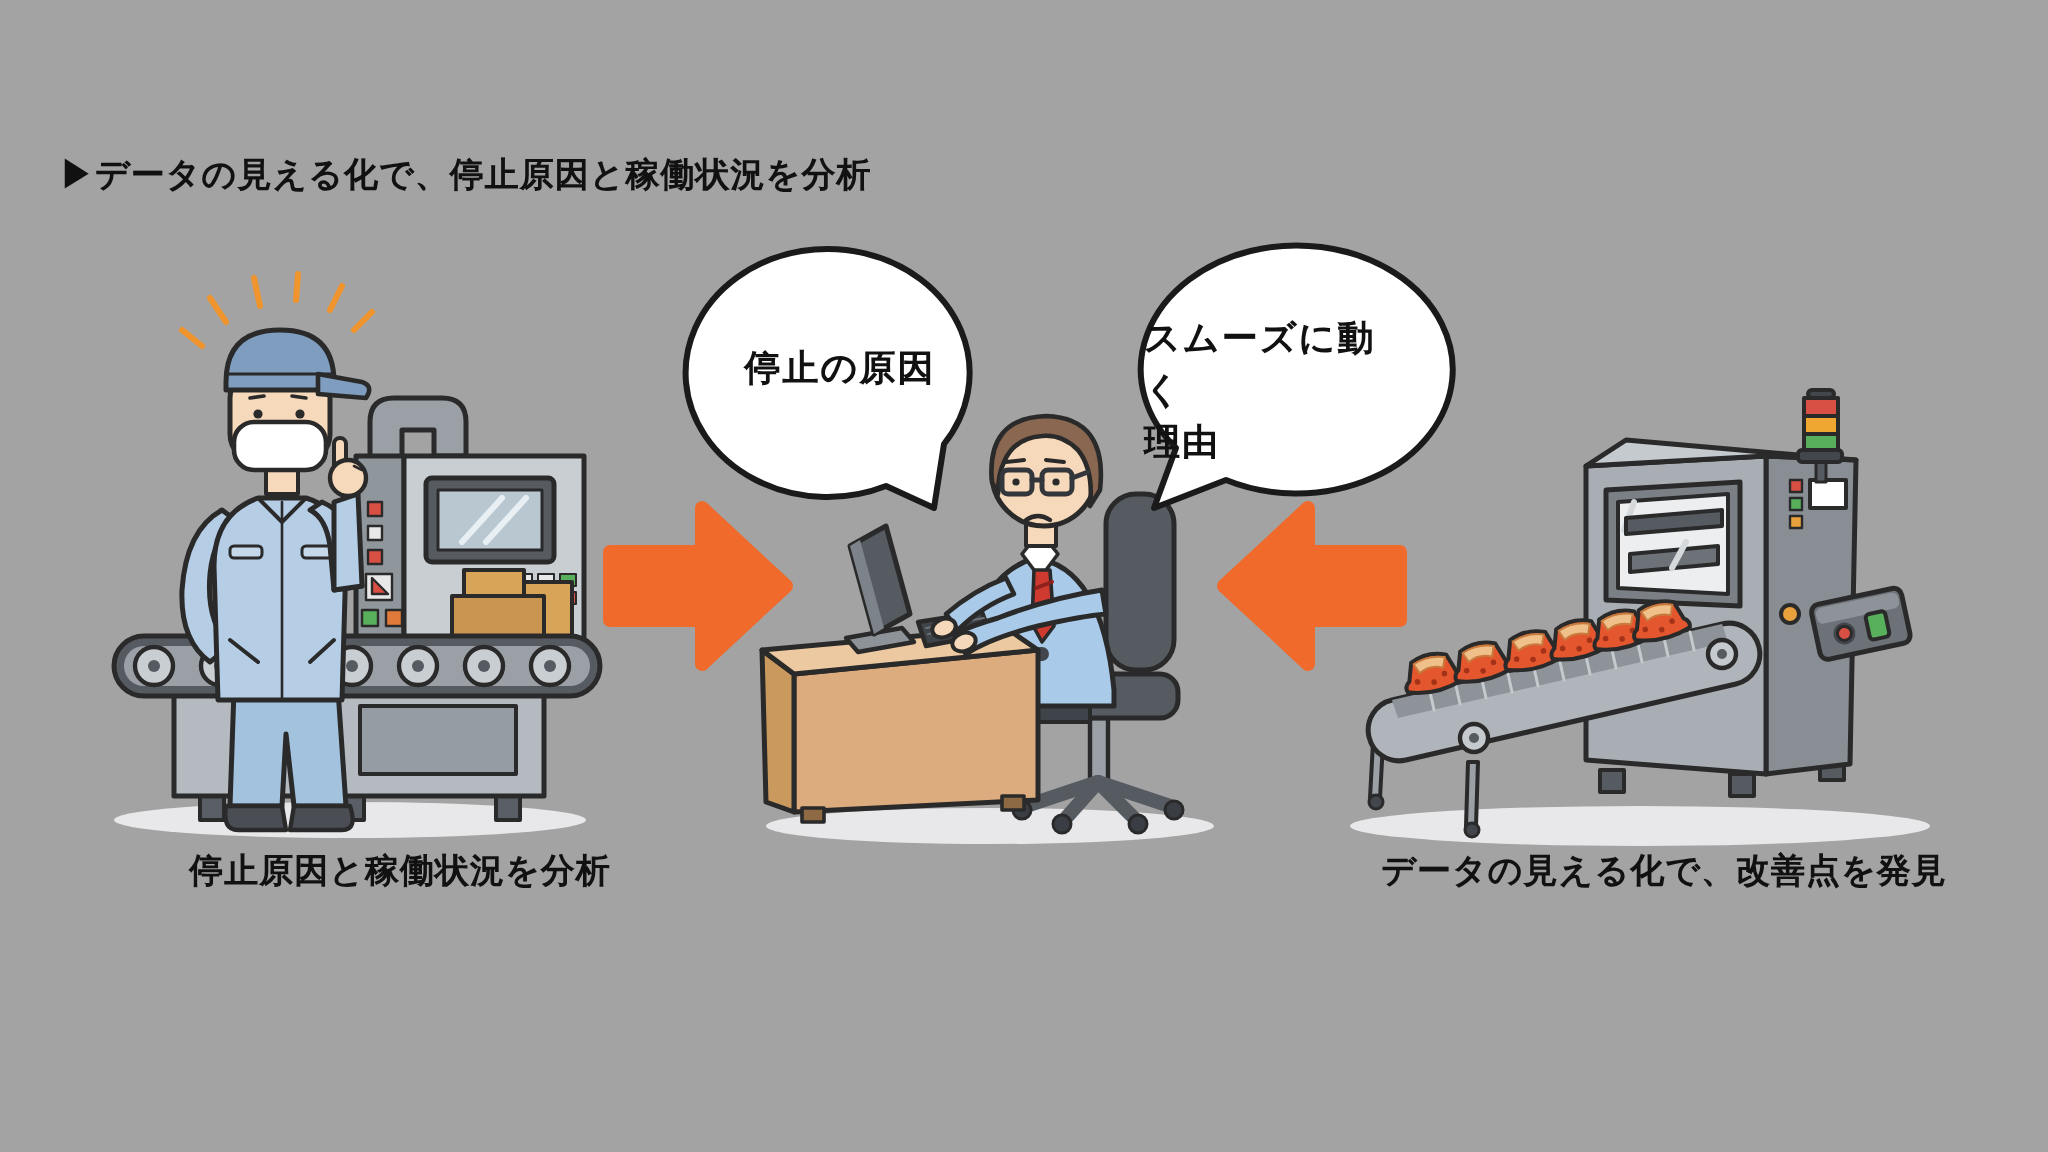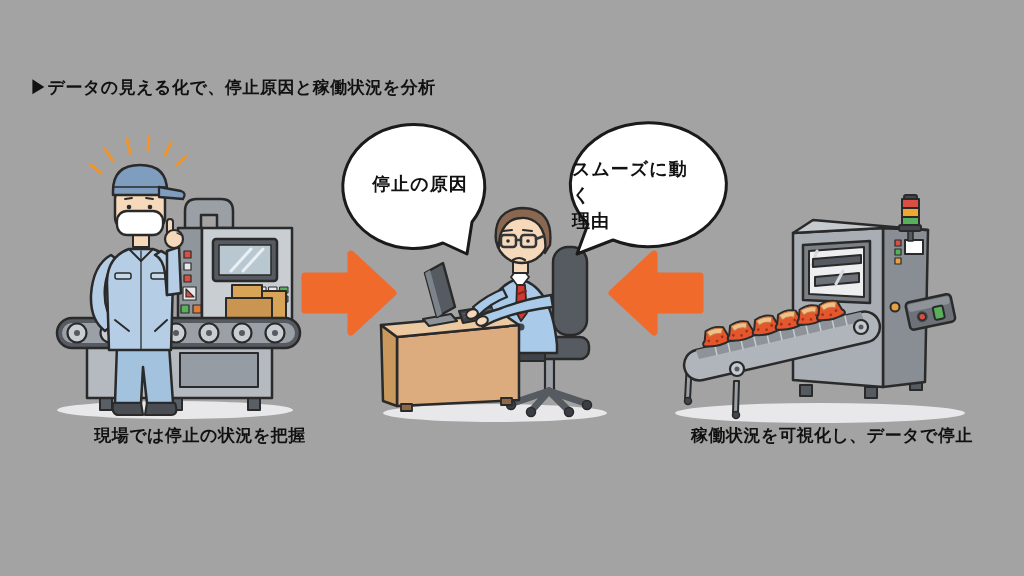--- a/index.html
+++ b/index.html
@@ -359,15 +359,15 @@
     <path d="M588,224 A78,62 0 1 1 613,240 L577,254 Z" fill="#ffffff" stroke="#1a1a1a" stroke-width="3"></path>
 
     <path d="M305,276 L351,276 L351,254 L393,293 L351,332 L351,310 L305,310 Z" fill="#f06a2b" stroke="#f06a2b" stroke-width="7"></path>
     <path d="M700,276 L654,276 L654,254 L612,293 L654,332 L654,310 L700,310 Z" fill="#f06a2b" stroke="#f06a2b" stroke-width="7"></path>
   </svg>
 
   <div class="title">▶データの見える化で、停止原因と稼働状況を分析</div>
   <div class="bubble-label smooth">スムーズに動く
 理由</div>
   <div class="bubble-label stop">停止の原因</div>
-  <div class="caption left">現場では停止の状況を把握</div>
-  <div class="caption right">稼働状況を可視化し、データで停止</div>
+  <div class="caption left">停止原因と稼働状況を分析</div>
+  <div class="caption right">データの見える化で、改善点を発見</div>
 </div>
 
 </body></html>

